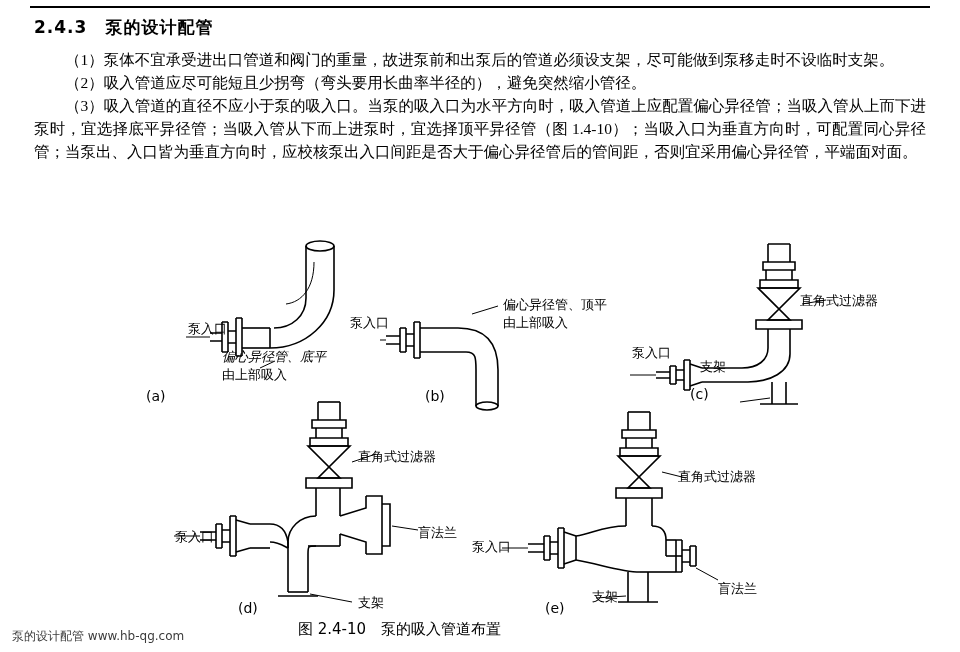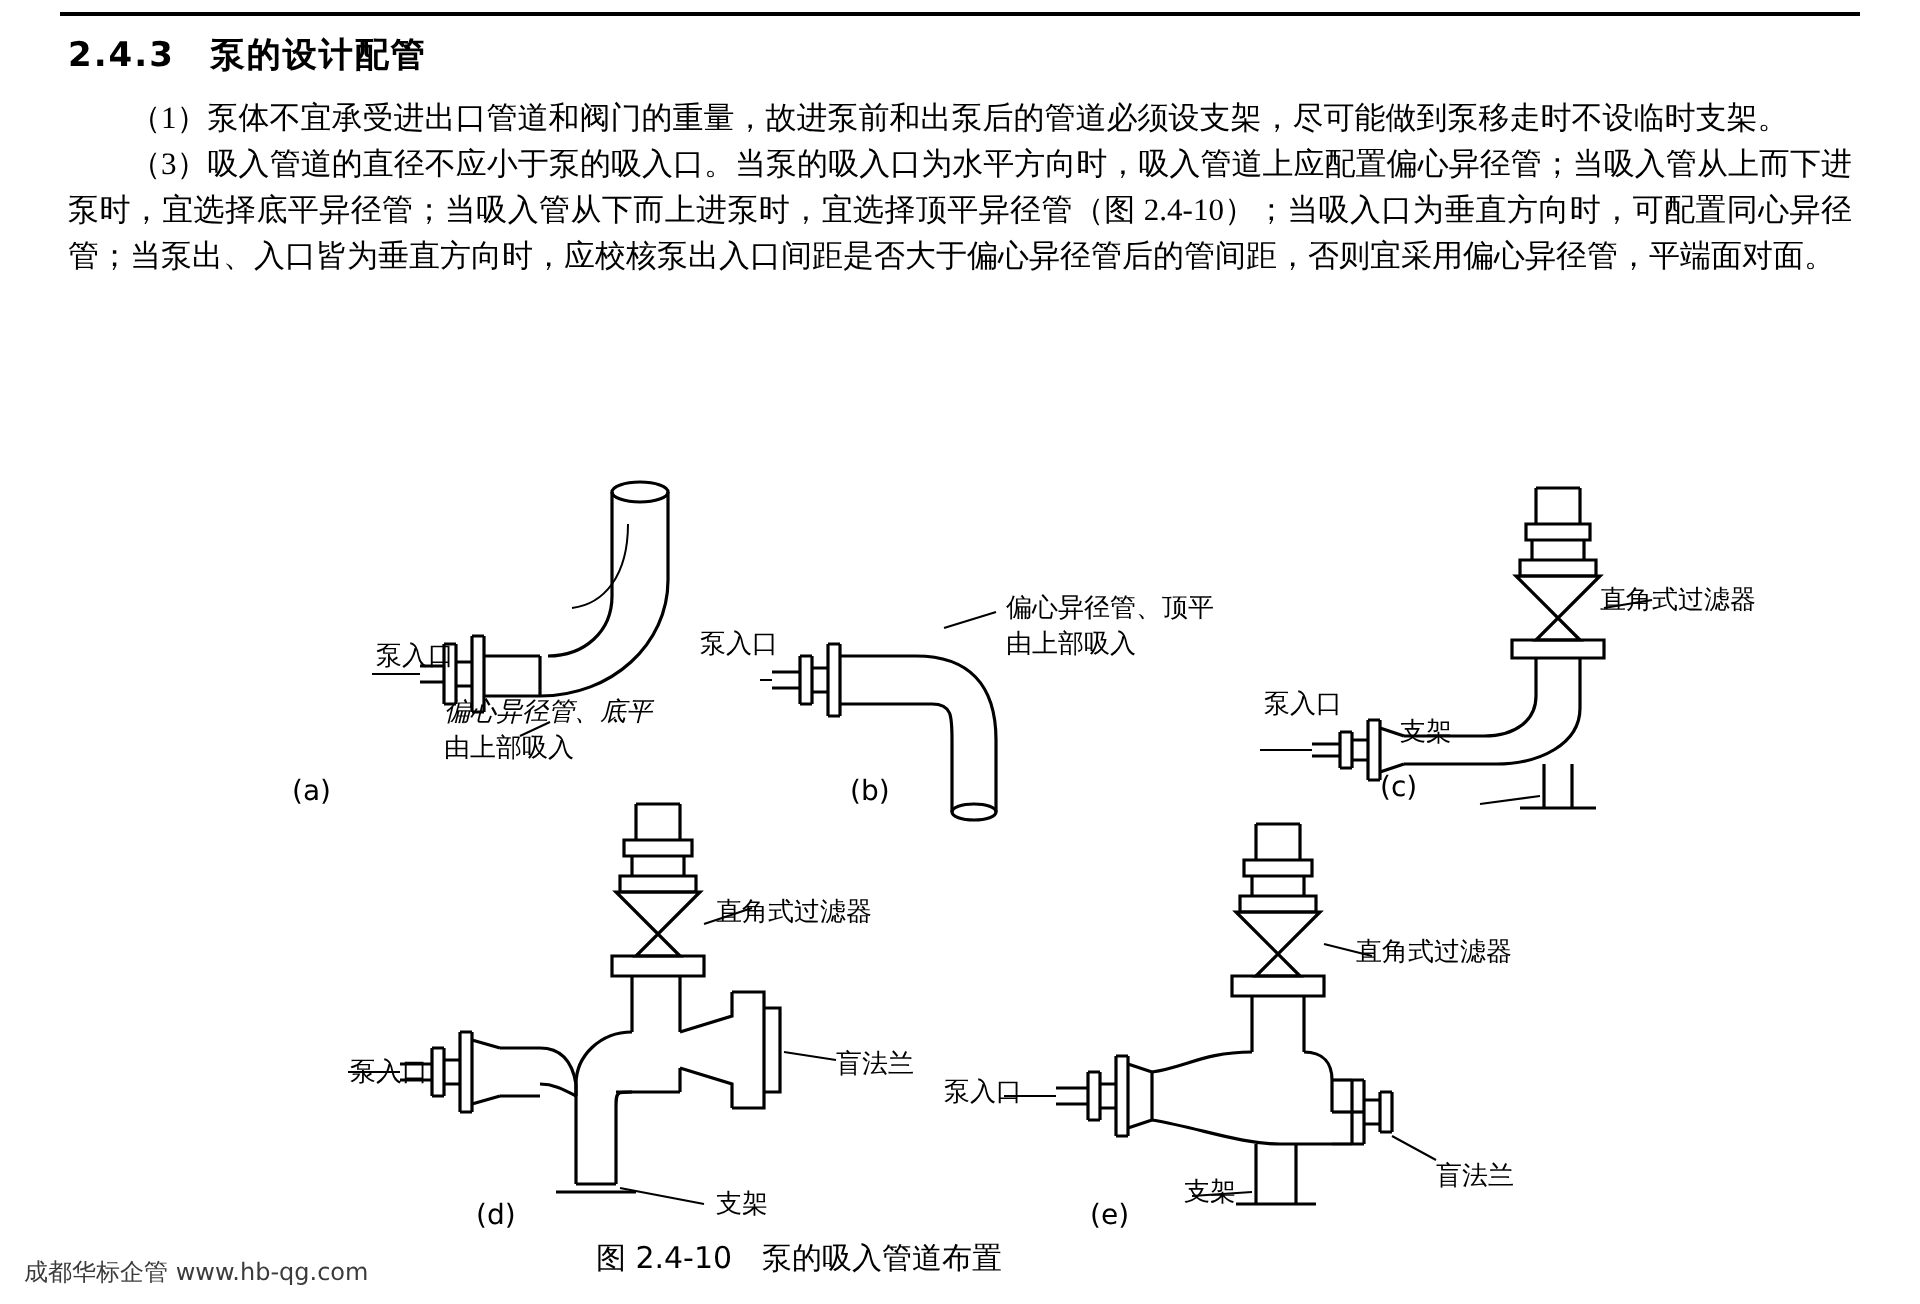--- a/index.html
+++ b/index.html
@@ -88,21 +88,22 @@
 <div id="page">
 
   <div class="rule-top"></div>
 
   <div class="heading">
     <span class="num">2.4.3</span><span>泵的设计配管</span>
   </div>
 
   <div class="body-text">
     <p>（1）泵体不宜承受进出口管道和阀门的重量，故进泵前和出泵后的管道必须设支架，尽可能做到泵移走时不设临时支架。</p>
-    <p>（3）吸入管道的直径不应小于泵的吸入口。当泵的吸入口为水平方向时，吸入管道上应配置偏心异径管；当吸入管从上而下进泵时，宜选择底平异径管；当吸入管从下而上进泵时，宜选择顶平异径管（图 2.4-10）；当吸入口为垂直方向时，可配置同心异径管；当泵出、入口皆为垂直方向时，应校核泵出入口间距是否大于偏心异径管后的管间距，否则宜采用偏心异径管，平端面对面。</p>
+    <p>（2）吸入管道应尽可能短且少拐弯（弯头要用长曲率半径的），避免突然缩小管径。</p>
+    <p>（3）吸入管道的直径不应小于泵的吸入口。当泵的吸入口为水平方向时，吸入管道上应配置偏心异径管；当吸入管从上而下进泵时，宜选择底平异径管；当吸入管从下而上进泵时，宜选择顶平异径管（图 1.4-10）；当吸入口为垂直方向时，可配置同心异径管；当泵出、入口皆为垂直方向时，应校核泵出入口间距是否大于偏心异径管后的管间距，否则宜采用偏心异径管，平端面对面。</p>
   </div>
 
   <div class="figure-area">
 
     <svg width="300" height="160" style="position:absolute; left:110px; top:0px;">
       <g fill="none" stroke="#000" stroke-width="1.6">
 
         <path d="M196 10 L196 62"></path>
         <path d="M224 10 L224 54"></path>
 
@@ -315,15 +316,15 @@
     <div class="lbl" style="left:678px; top:232px;">直角式过滤器</div>
     <div class="lbl" style="left:472px; top:302px;">泵入口</div>
     <div class="lbl" style="left:718px; top:344px;">盲法兰</div>
     <div class="lbl" style="left:592px; top:352px;">支架</div>
     <div class="sub" style="left:545px; top:364px;">(e)</div>
 
   </div>
 
   <div class="fig-caption">图 2.4-10　泵的吸入管道布置</div>
 
-  <div class="watermark">成都华标企管 www.hb-qg.com</div>
+  <div class="watermark">泵的设计配管 www.hb-qg.com</div>
 
 </div>
 
 </body></html>

